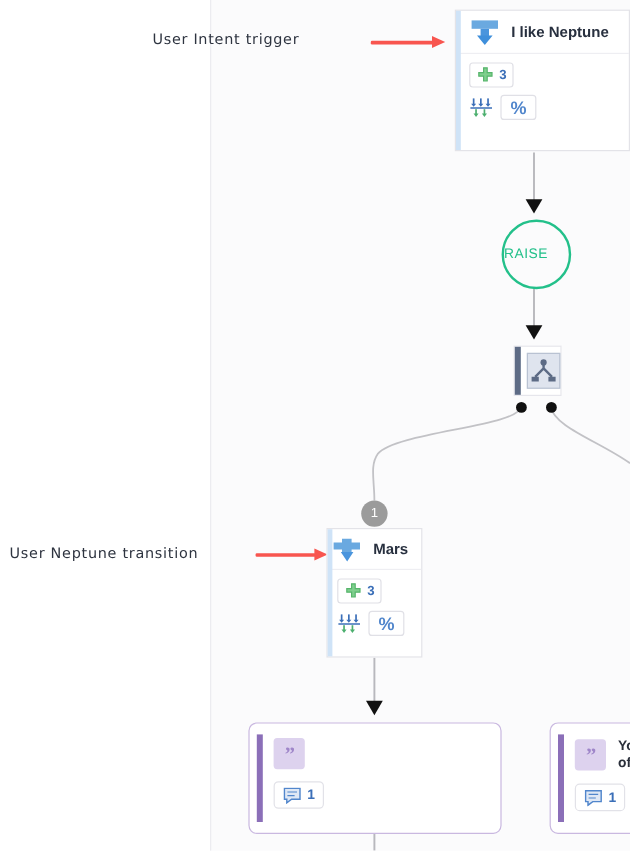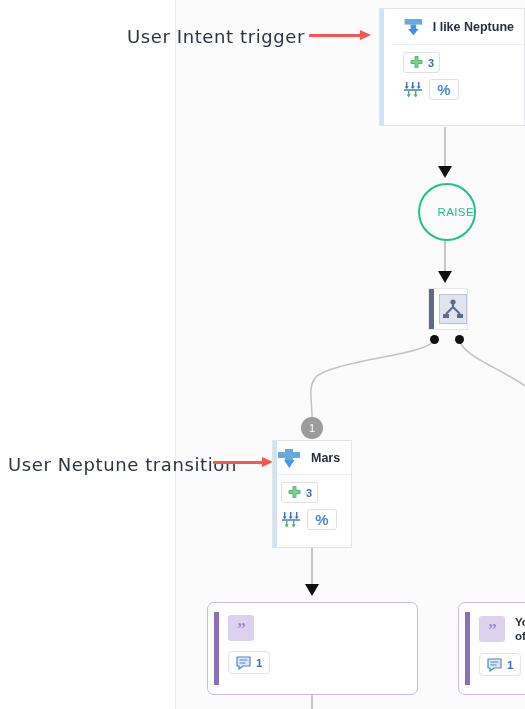--- a/index.html
+++ b/index.html
@@ -15,21 +15,21 @@
     background:#fbfbfc;
     border-left:1px solid #ececf0;
     box-sizing:border-box;
   }
   #edges{position:absolute;left:0;top:0;width:525px;height:709px;pointer-events:none;}
 
   
   .annot{
     position:absolute;
     font-family:"DejaVu Sans", sans-serif;
-    font-size:18px;
+    font-size:12px;
     letter-spacing:.6px;
     color:#2e3440;
     white-space:nowrap;
   }
   #annot-trigger{left:127px;top:26px;}
   #annot-transition{left:8px;top:454px;}
   .annot-arrow{position:absolute;height:11px;}
   #arrow-trigger{left:309px;top:30px;width:62px;}
   #arrow-transition{left:213px;top:457px;width:60px;}
   .annot-arrow .shaft{position:absolute;left:0;top:4px;height:3.2px;background:#f8554f;border-radius:1px;}
@@ -53,31 +53,31 @@
   .node-body{padding:7px 0 7px 11px;}
   .chip{
     display:inline-flex;align-items:center;justify-content:center;
     border:1px solid #e0e0e6;border-radius:3px;background:#fff;
     height:21px;padding:0 5px;box-sizing:border-box;vertical-align:middle;
   }
   .chip .cnt{font-size:11px;color:#3b6fb8;margin-left:4px;font-weight:bold;}
   .row2{display:flex;align-items:center;gap:6px;margin-top:6px;}
 
   
-  #node-trigger{left:379px;top:8px;width:146px;height:118px;padding-left:12px;}
+  #node-trigger{left:379px;top:8px;width:146px;height:118px;}
   
   #node-mars{left:272px;top:440px;width:80px;height:108px;}
   #node-mars .node-head{height:34px;padding-left:4px;text-align:right;}
   #node-mars .node-body{padding-left:8px;}
 
   
   #raise{
     position:absolute;left:418px;top:183px;width:54px;height:54px;
     border:2px solid #23c08a;border-radius:50%;background:#fbfbfc;
-    display:flex;align-items:center;justify-content:flex-end;
+    display:flex;align-items:center;justify-content:flex-start;
   }
   #raise span{font-size:11.5px;color:#23c08a;letter-spacing:.4px;}
 
   
   #node-branch{
     position:absolute;left:428px;top:288px;width:40px;height:42px;
     background:#fff;border:1px solid #e6e6ec;box-sizing:border-box;
   }
   #node-branch .bar{position:absolute;left:0;top:0;bottom:0;width:5px;background:#5d6b85;}
   #node-branch .glyph{

